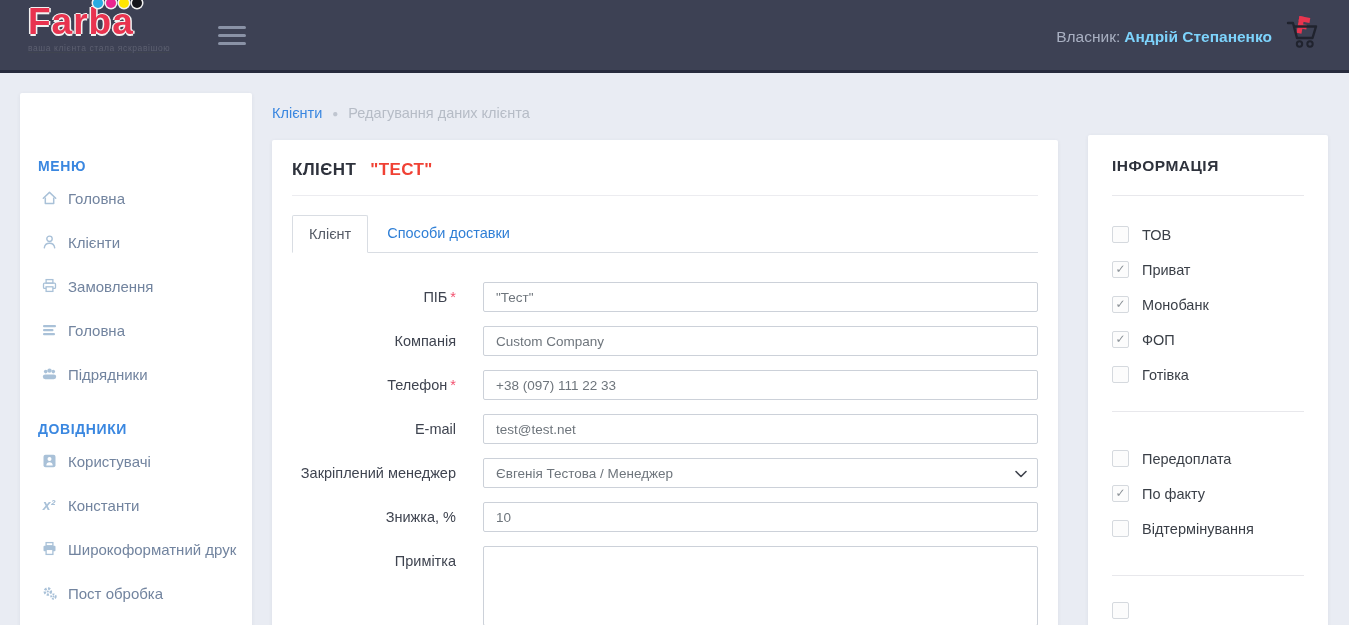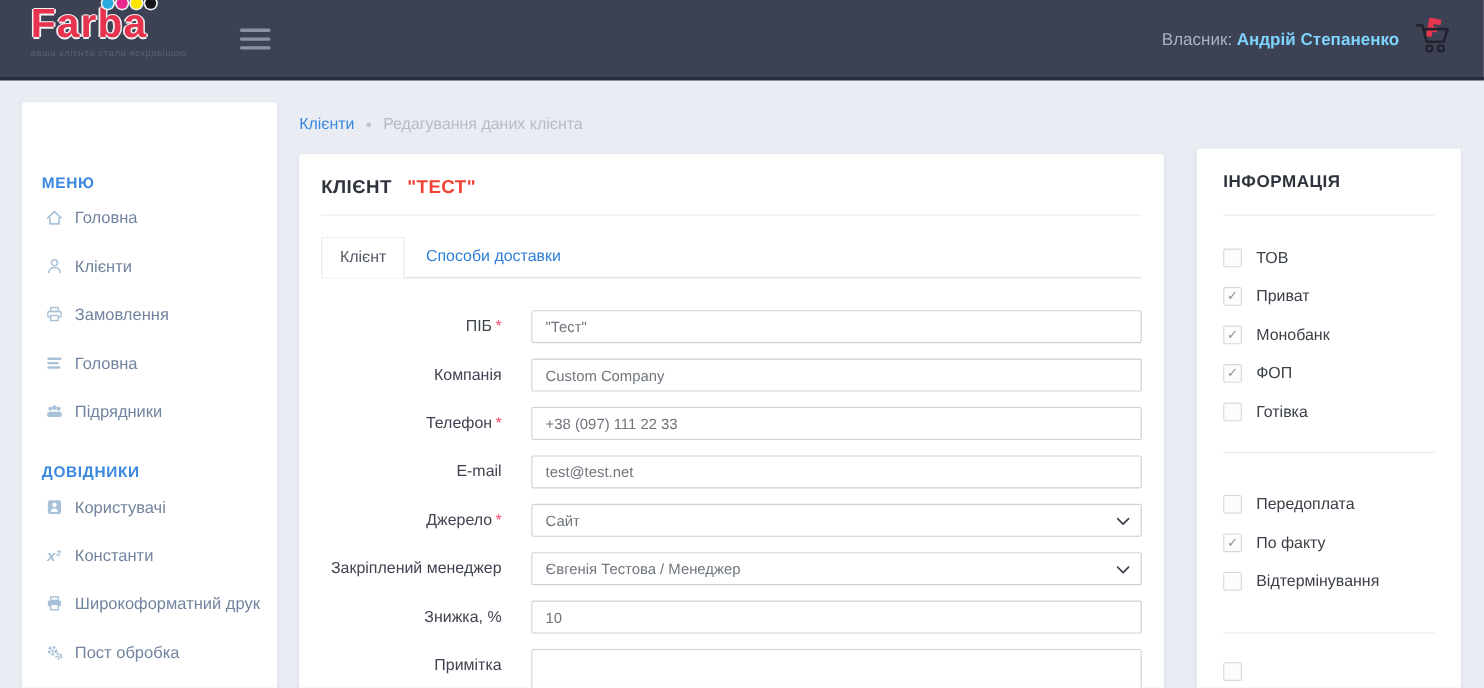--- a/index.html
+++ b/index.html
@@ -288,31 +288,20 @@
     </div>
     <div class="form-row">
       <div class="form-label"><span>Телефон</span><span class="req">*</span></div>
       <input class="form-input" type="text" value="+38 (097) 111 22 33" style="">
     </div>
     <div class="form-row">
       <div class="form-label"><span>E-mail</span></div>
       <input class="form-input" type="text" value="test@test.net" style="">
     </div>
     <div class="form-row">
-      <div class="form-label"><span>Джерело</span><span class="req">*</span></div>
-      <div class="select-wrap">
-        <select class="form-input">
-          <option>Сайт</option>
-        </select>
-        <svg class="chevron" width="12" height="8" viewBox="0 0 12 8">
-            <path d="M1 1.5 L6 6.5 L11 1.5" stroke="#40454e" stroke-width="1.6" fill="none" stroke-linecap="round" stroke-linejoin="round"></path>
-          </svg>
-      </div>
-    </div>
-    <div class="form-row">
       <div class="form-label"><span>Закріплений менеджер</span></div>
       <div class="select-wrap">
         <select class="form-input">
           <option>Євгенія Тестова / Менеджер</option>
         </select>
         <svg class="chevron" width="12" height="8" viewBox="0 0 12 8">
             <path d="M1 1.5 L6 6.5 L11 1.5" stroke="#40454e" stroke-width="1.6" fill="none" stroke-linecap="round" stroke-linejoin="round"></path>
           </svg>
       </div>
     </div>

